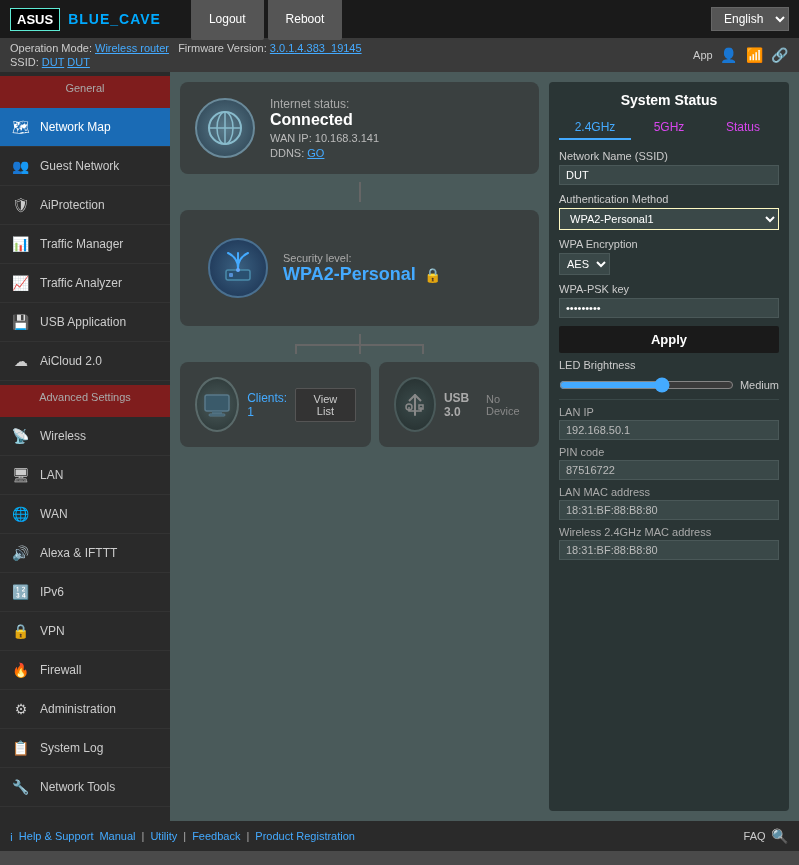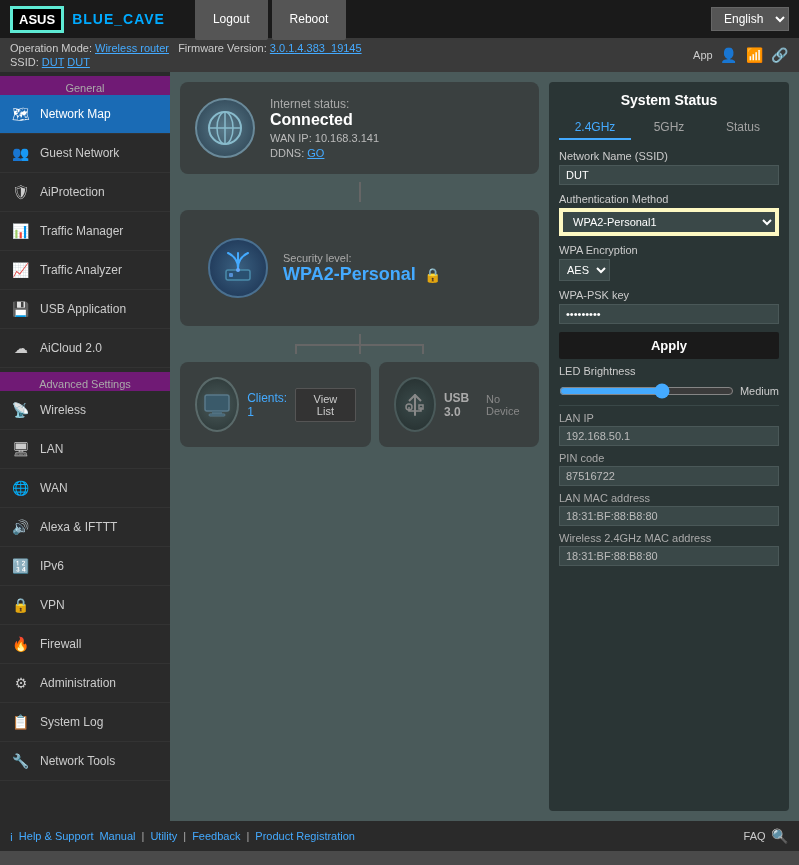--- a/index.html
+++ b/index.html
@@ -1,40 +1,40 @@
 <!DOCTYPE html>
 <html><head>
   <meta charset="utf-8">
   <style>
     * { box-sizing: border-box; margin: 0; padding: 0; }
     body { width: 799px; height: 865px; font-family: Arial, sans-serif; font-size: 12px; background: #4a4a4a; overflow: hidden; }
 
     
     .header { background: #1a1a1a; height: 38px; display: flex; align-items: center; padding: 0 10px; gap: 10px; }
     .logo { display: flex; align-items: center; gap: 8px; }
-    .logo-img { background: #000; border: 3px solid #5eead4; padding: 3px 6px; color: #fff; font-weight: bold; font-size: 13px; }
+    .logo-img { background: #000; border: 1px solid #5eead4; padding: 3px 6px; color: #fff; font-weight: bold; font-size: 13px; }
     .logo-name { color: #00aaff; font-size: 14px; font-weight: bold; letter-spacing: 1px; }
     .header-btns { display: flex; gap: 4px; margin-left: 20px; }
     .header-btn { background: #555; color: #fff; border: none; padding: 14px 18px; cursor: pointer; font-size: 12px; border-radius: 2px; }
     .lang-select { margin-left: auto; background: #555; color: #fff; border: 1px solid #666; padding: 3px 8px; font-size: 12px; }
 
     
     .info-bar { background: #3a3a3a; padding: 4px 10px; font-size: 11px; color: #ccc; display: flex; align-items: center; justify-content: space-between; }
     .info-bar a { color: #4af; text-decoration: underline; cursor: pointer; }
     .info-bar-left { display: flex; flex-direction: column; gap: 2px; }
     .info-bar-right { display: flex; gap: 8px; align-items: center; }
     .icon-btn { color: #aaa; font-size: 14px; cursor: pointer; }
     .icon-btn.active { color: #4af; }
 
     
     .main-layout { display: flex; height: calc(865px - 38px - 48px - 30px); }
 
     
     .sidebar { width: 170px; background: #2a2a2a; overflow-y: auto; flex-shrink: 0; }
-    .sidebar-section { color: #aaa; font-size: 11px; text-align: center; padding: 6px 0 1px; background: #701a75; margin-top: 4px; }
+    .sidebar-section { color: #aaa; font-size: 11px; text-align: center; padding: 6px 0 14px; background: #7f1d1d; margin-top: 4px; }
     .sidebar-item { display: flex; align-items: center; gap: 8px; padding: 8px 10px; cursor: pointer; color: #ccc; border-bottom: 1px solid #333; }
     .sidebar-item.active { background: #1a6bb5; color: #fff; }
     .sidebar-icon { width: 22px; height: 22px; display: flex; align-items: center; justify-content: center; font-size: 14px; flex-shrink: 0; }
     .sidebar-label { font-size: 12px; }
 
     
     .content { flex: 1; background: #4a5a5a; padding: 10px; display: flex; gap: 10px; overflow: hidden; }
 
     
     .network-map { flex: 1; display: flex; flex-direction: column; gap: 8px; }
@@ -67,25 +67,25 @@
     .client-count { color: #aaa; font-size: 12px; }
     .client-count span { color: #4af; }
     .view-list-btn { background: #333; color: #ccc; border: 1px solid #555; padding: 4px 12px; cursor: pointer; font-size: 11px; border-radius: 2px; }
     .usb-label { color: #aaa; font-size: 12px; font-weight: bold; }
     .usb-no-device { color: #888; font-size: 11px; }
 
     
     .system-status { width: 240px; background: #2a3535; border-radius: 4px; padding: 10px; flex-shrink: 0; overflow-y: auto; }
     .system-status-title { text-align: center; color: #fff; font-size: 14px; margin-bottom: 8px; font-weight: bold; }
     .tabs { display: flex; gap: 2px; margin-bottom: 10px; }
-    .tab { flex: 1; text-align: center; padding: 4px; color: #a3a3a3; cursor: pointer; border-bottom: 2px solid transparent; font-size: 12px; }
+    .tab { flex: 1; text-align: center; padding: 4px; color: #d946ef; cursor: pointer; border-bottom: 2px solid transparent; font-size: 12px; }
     .tab.active { color: #4af; border-bottom-color: #4af; }
     .field-label { color: #ccc; font-size: 11px; margin-bottom: 3px; margin-top: 8px; }
     .field-input { background: #3a4848; border: 1px solid #4a5858; color: #fff; width: 100%; padding: 3px 6px; font-size: 11px; }
-    .field-select { background: #3a4848; border: 4px solid #fef9c3; color: #fff; width: 100%; padding: 3px 6px; font-size: 11px; }
+    .field-select { background: #3a4848; border: 1px solid #fef9c3; color: #fff; width: 100%; padding: 3px 6px; font-size: 11px; }
     .field-row { display: flex; gap: 4px; align-items: center; }
     .field-select-small { background: #3a4848; border: 1px solid #4a5858; color: #fff; padding: 3px; font-size: 11px; }
     .apply-btn { background: #1a1a1a; color: #fff; border: none; padding: 6px 0; width: 100%; cursor: pointer; font-size: 13px; font-weight: bold; margin-top: 8px; border-radius: 2px; }
     .led-row { display: flex; align-items: center; gap: 6px; margin-top: 6px; }
     .led-label { color: #ccc; font-size: 11px; }
     .led-slider { flex: 1; }
     .led-value { color: #ccc; font-size: 11px; }
     .divider { height: 1px; background: #3a4848; margin: 6px 0; }
     .info-label { color: #aaa; font-size: 11px; margin-top: 6px; }
     .info-value { color: #bbb; font-size: 11px; margin-top: 2px; padding: 3px 6px; background: #3a4848; border: 1px solid #4a5858; }

